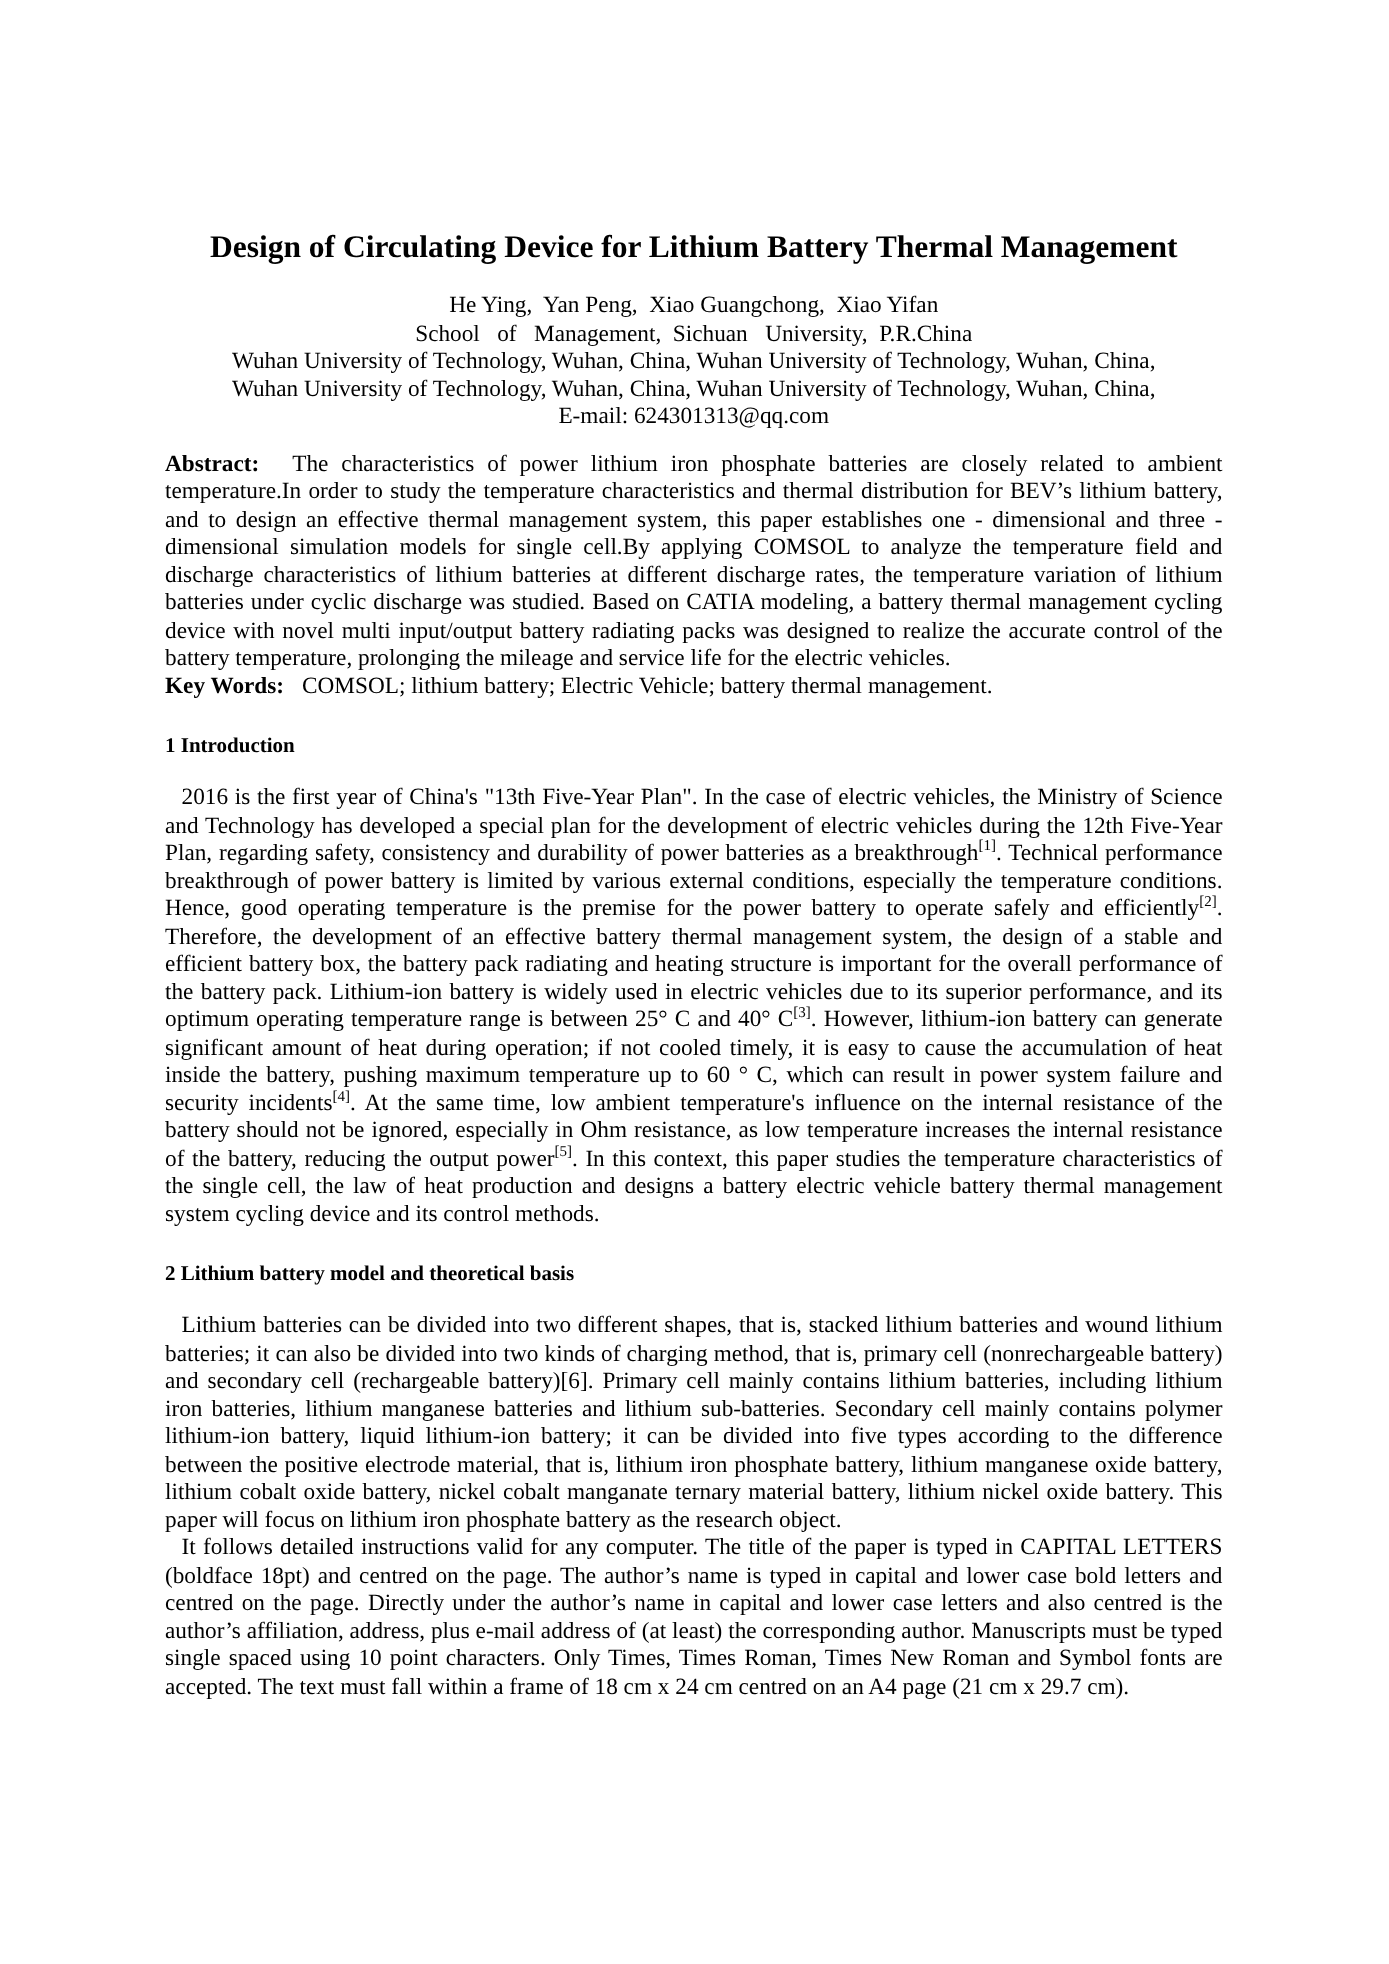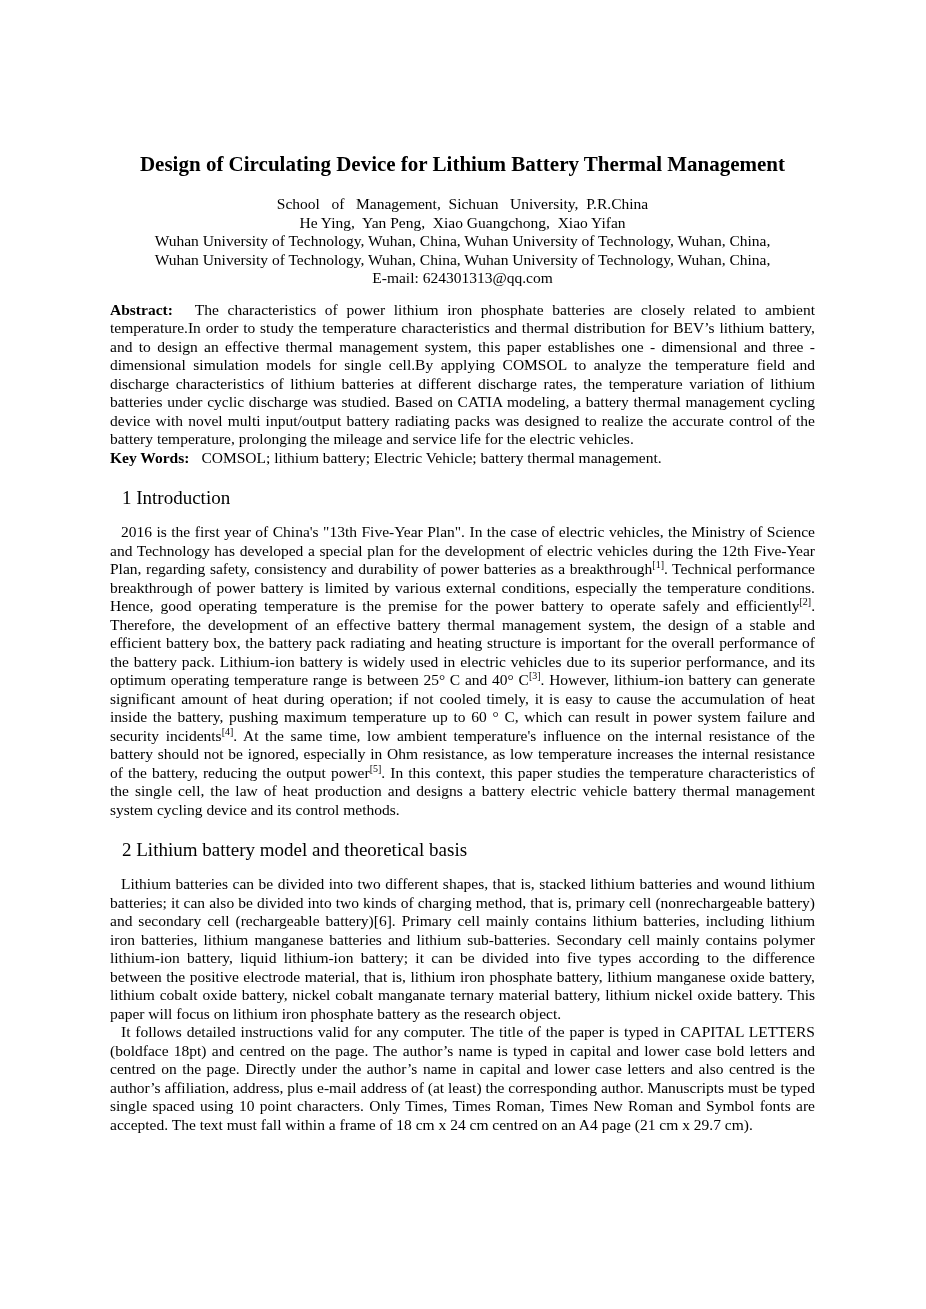--- a/index.html
+++ b/index.html
@@ -35,44 +35,44 @@
     line-height: 18.5px;
     text-align: justify;
     margin: 0;
   }
   .abstract { margin-top: 13px; }
   .abslabel { margin-right: 22px; }
   .kwlabel  { margin-right: 12px; }
   .label { font-weight: bold; }
 
   .section-heading {
-    font-size: 19px;
-    font-weight: normal;
+    font-size: 14px;
+    font-weight: bold;
     line-height: 22px;
-    margin: 20px 0 14px 12px;
+    margin: 20px 0 14px 0;
   }
   .indent { text-indent: 11px; }
 
   sup {
     font-size: 10px;
     line-height: 0;
     vertical-align: super;
   }
 </style>
 </head>
 <body>
 
 <div class="page">
 
   <h1 class="title">
       <span class="tline">Design of Circulating Device for Lithium Battery Thermal Management</span>
     </h1>
 
+  <div class="center pre">He Ying,  Yan Peng,  Xiao Guangchong,  Xiao Yifan</div>
   <div class="center pre">School   of   Management,  Sichuan   University,  P.R.China</div>
-  <div class="center pre">He Ying,  Yan Peng,  Xiao Guangchong,  Xiao Yifan</div>
   <div class="center">Wuhan University of Technology, Wuhan, China, Wuhan University of Technology, Wuhan, China,</div>
   <div class="center">Wuhan University of Technology, Wuhan, China, Wuhan University of Technology, Wuhan, China,</div>
   <div class="center">E-mail: 624301313@qq.com</div>
 
   <p class="para abstract"><b class="label abslabel">Abstract:</b><span>The characteristics of power lithium iron phosphate batteries are closely related to ambient temperature.In order to study the temperature characteristics and thermal distribution for BEV’s lithium battery, and to design an effective thermal management system, this paper establishes one - dimensional and three - dimensional simulation models for single cell.By applying COMSOL to analyze the temperature field and discharge characteristics of lithium batteries at different discharge rates, the temperature variation of lithium batteries under cyclic discharge was studied. Based on CATIA modeling, a battery thermal management cycling device with novel multi input/output battery radiating packs was designed to realize the accurate control of the battery temperature, prolonging the mileage and service life for the electric vehicles.</span></p>
 
   <p class="para"><b class="label kwlabel">Key Words:</b><span>COMSOL; lithium battery; Electric Vehicle; battery thermal management.</span></p>
 
   <h2 class="section-heading">1 Introduction</h2>
 

